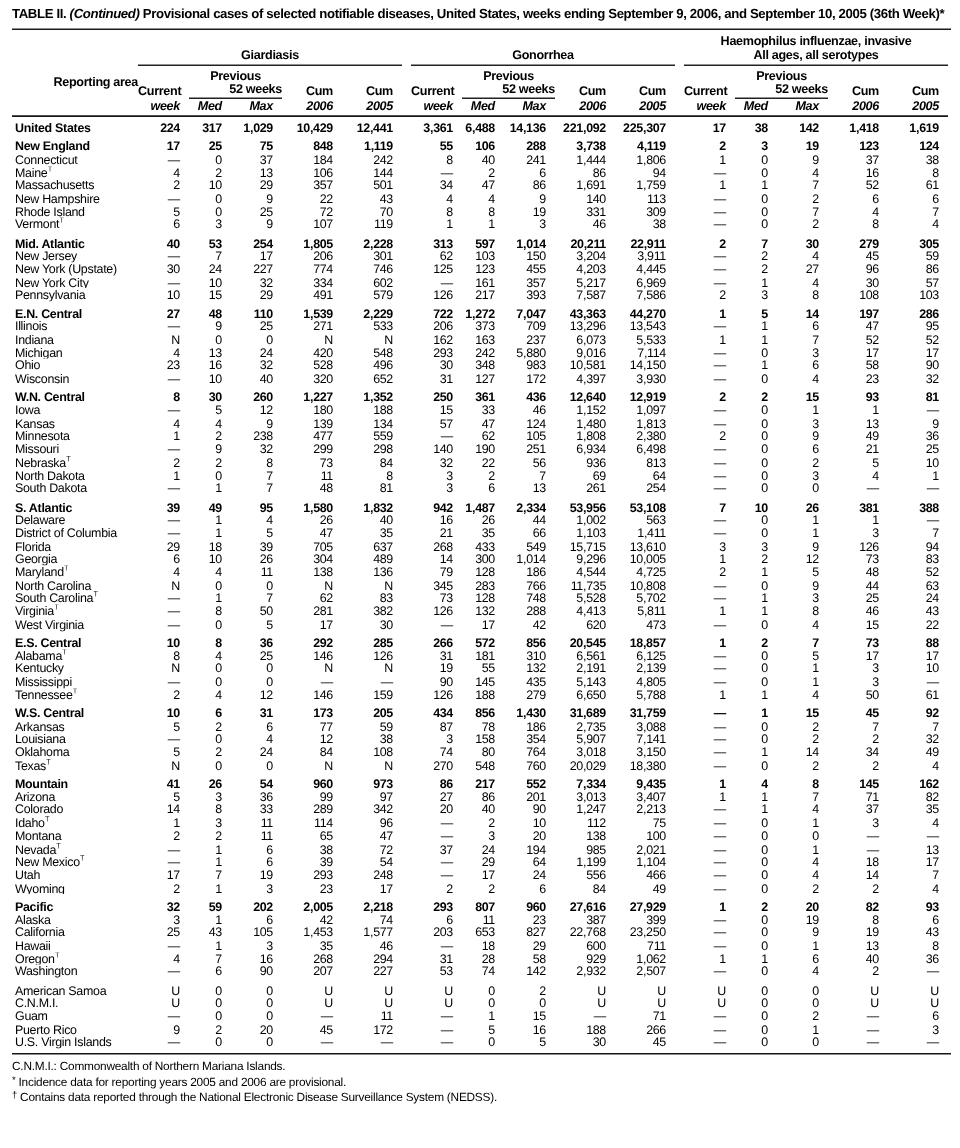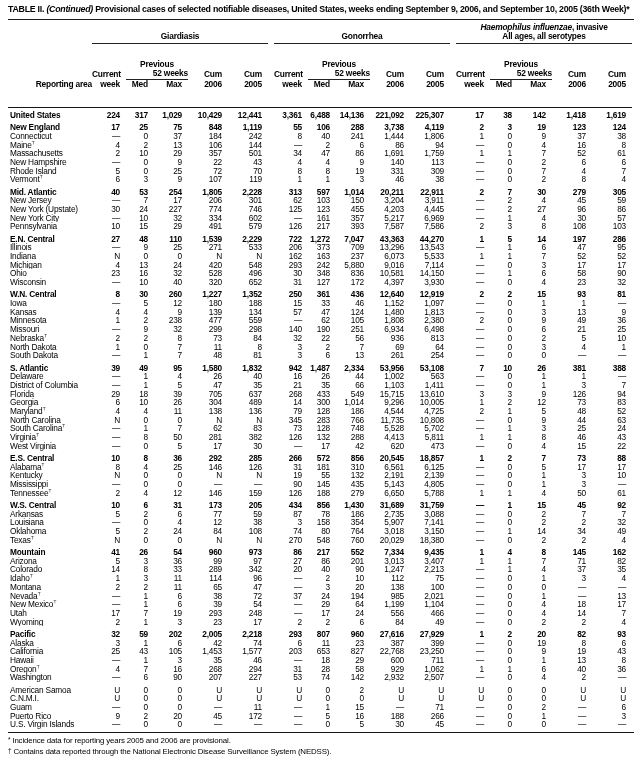--- a/index.html
+++ b/index.html
@@ -42,25 +42,25 @@
     vertical-align: bottom;
     padding: 0;
     line-height: 1.12;
     white-space: nowrap;
   }
   th.gtitle {
     text-align: center;
     border-bottom: 1px solid #222;
     padding-bottom: 1px;
   }
-  th.gtitle .it { font-style: italic; }
-  th.prev { padding-top: 16px; }
+  th.gtitle .it { }
+  th.prev { padding-top: 2px; }
   th.u52  { text-align: right; border-bottom: 1px solid #222; }
   th.num  { text-align: right; padding-right: 6px; margin-left: 16px; }
-  tr.hr-bottom th { border-bottom: 1.7px solid #161616; padding-bottom: 18px; }
+  tr.hr-bottom th { border-bottom: 1.7px solid #161616; padding-bottom: 2px; font-style: italic; }
   th.area-h, th.sp-h { border-bottom: 1.7px solid #161616; }
   th.area-h {
     text-align: right;
     padding-left: 2px;
     vertical-align: bottom;
     padding-bottom: 18px;
   }
   tbody td {
     font-size: 8.3px;
     letter-spacing: -0.2px;
@@ -522,21 +522,21 @@
       <tr>
         <td class="area">Ohio</td>
         <td>23</td>
         <td>16</td>
         <td>32</td>
         <td>528</td>
         <td>496</td>
         <td class="sp"></td>
         <td>30</td>
         <td>348</td>
-        <td>836</td>
+        <td>983</td>
         <td>10,581</td>
         <td>14,150</td>
         <td class="sp"></td>
         <td>—</td>
         <td>1</td>
         <td>6</td>
         <td>58</td>
         <td>90</td>
       </tr>
       <tr>
@@ -1518,15 +1518,16 @@
         <td>0</td>
         <td>—</td>
         <td>—</td>
       </tr>
     </tbody>
 </table>
 
 <div class="bottom-rule"></div>
 
 <div class="footnotes">
+  <div>C.N.M.I.: Commonwealth of Northern Mariana Islands.</div>
   <div><span class="mark">*</span><span>Incidence data for reporting years 2005 and 2006 are provisional.</span></div>
   <div><span class="mark">†</span><span>Contains data reported through the National Electronic Disease Surveillance System (NEDSS).</span></div>
 </div>
 
 </body></html>

